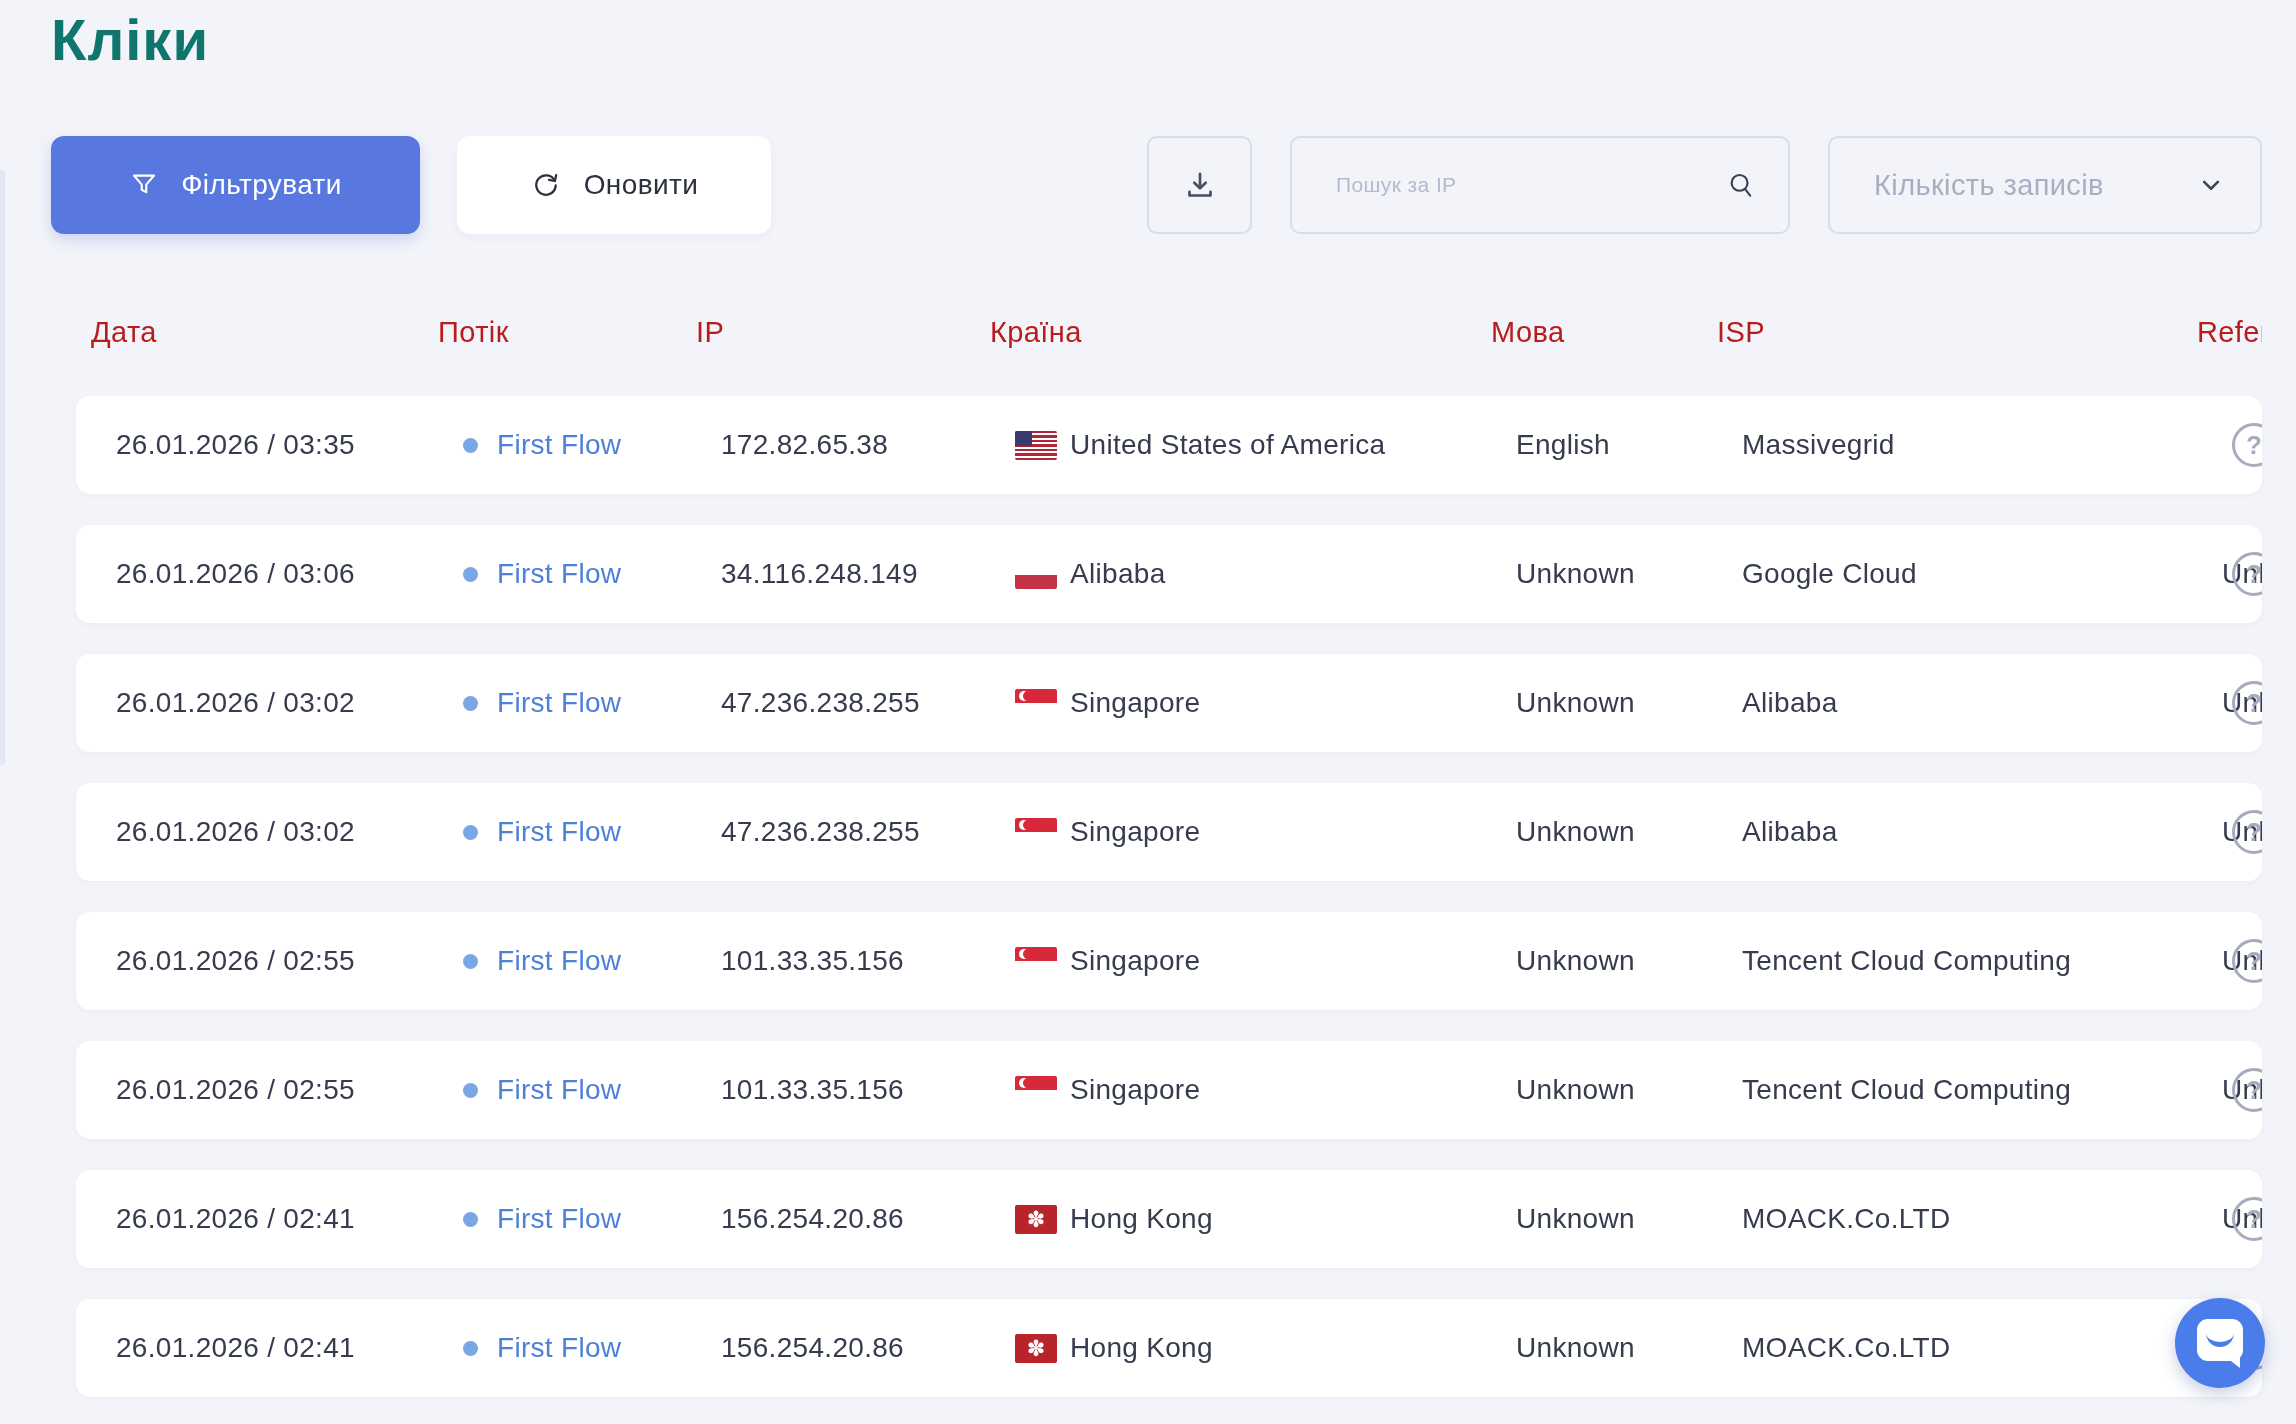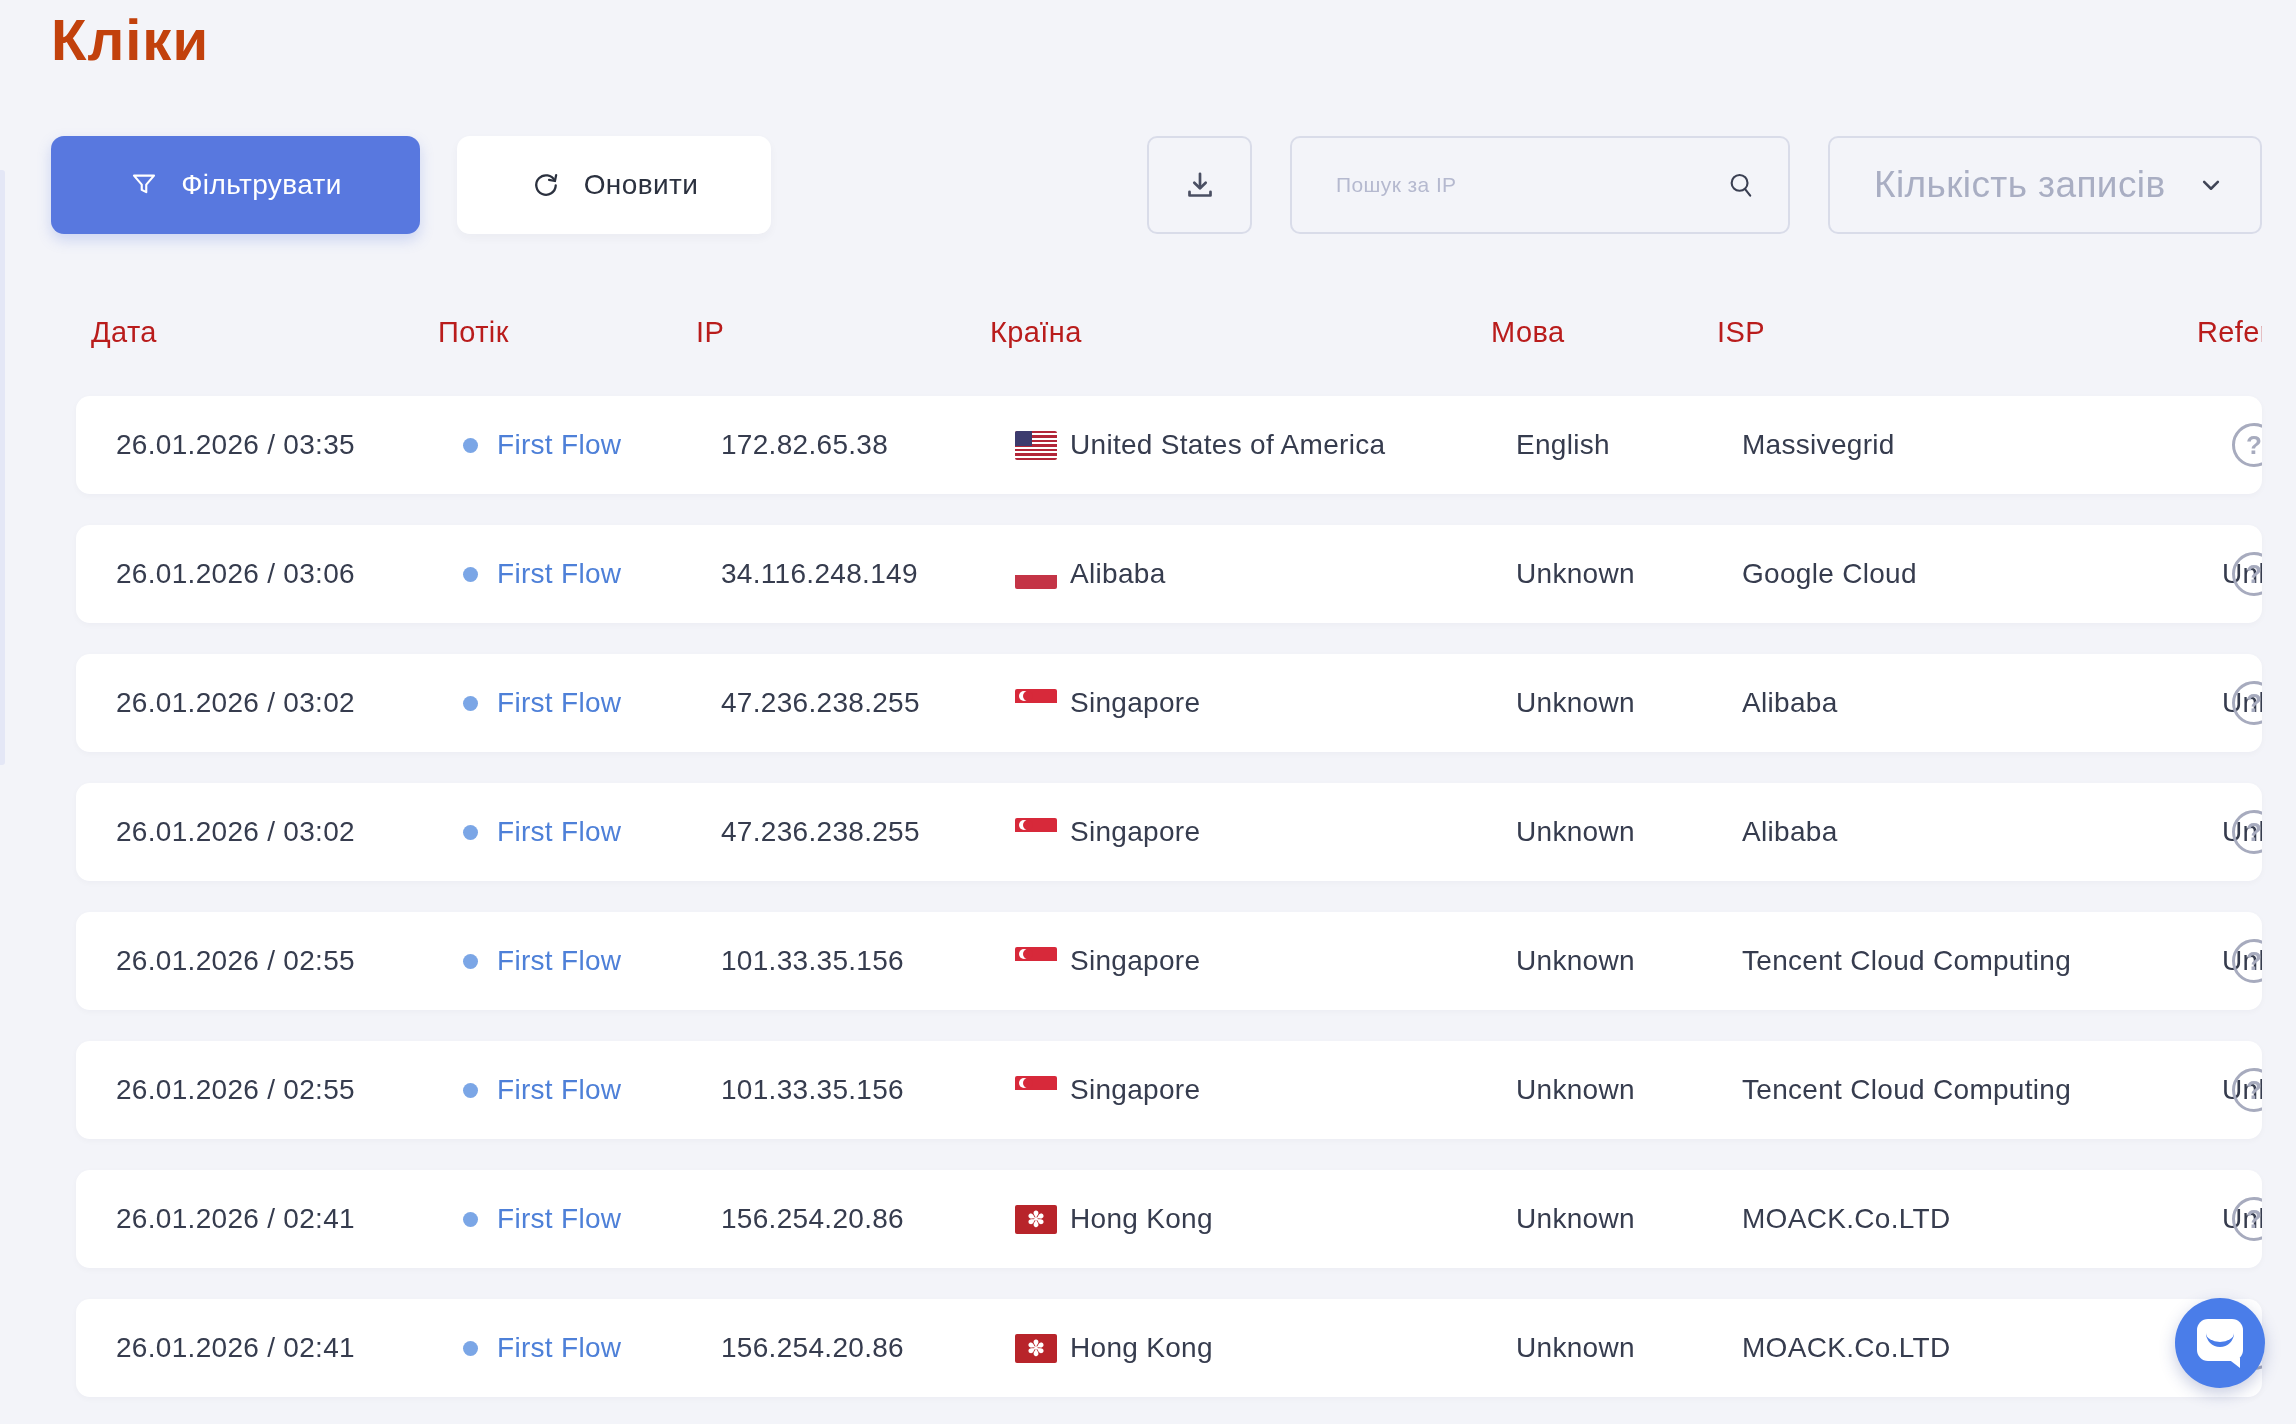--- a/index.html
+++ b/index.html
@@ -7,21 +7,21 @@
   body {
     position:relative;
     background:#f3f4f9;
     font-family:"Liberation Sans","DejaVu Sans",sans-serif;
     color:#363c4e;
     overflow:hidden;
   }
   
   .page-title {
     position:absolute; left:51px; top:6px;
-    font-size:58px; font-weight:700; letter-spacing:1px; color:#c2410c;
+    font-size:58px; font-weight:700; letter-spacing:1px; color:#0f766e;
   }
   .left-strip {
     position:absolute; left:0; top:170px; width:5px; height:595px;
     background:#e4e7f6; border-radius:0 3px 3px 0;
   }
   
   .toolbar {
     position:absolute; left:51px; top:136px; width:2211px; height:98px;
     display:flex; align-items:center;
   }
@@ -43,21 +43,21 @@
   .searchbox input {
     flex:1; border:none; outline:none; background:transparent;
     font-family:inherit; font-size:21px; letter-spacing:.4px; color:#363c4e; min-width:0;
   }
   .searchbox input::placeholder { color:#b5b9cf; }
   .selectbox {
     width:434px; height:98px; margin-left:38px; border:2px solid #d9dce9; border-radius:10px;
     display:flex; align-items:center; justify-content:space-between;
     padding:0 34px 0 44px; cursor:pointer;
   }
-  .selectbox .select-label { font-size:37px; letter-spacing:.4px; color:#a9aec3; }
+  .selectbox .select-label { font-size:29px; letter-spacing:.4px; color:#a9aec3; }
   
   .thead {
     position:absolute; left:51px; top:300px; width:2211px; height:64px; overflow:hidden;
   }
   .hcell {
     position:absolute; top:0; line-height:64px; white-space:nowrap;
     font-size:29px; font-weight:500; letter-spacing:.4px; color:#b91c1c;
   }
   .tbody { position:absolute; left:51px; top:396px; width:2211px; }
   .row {

